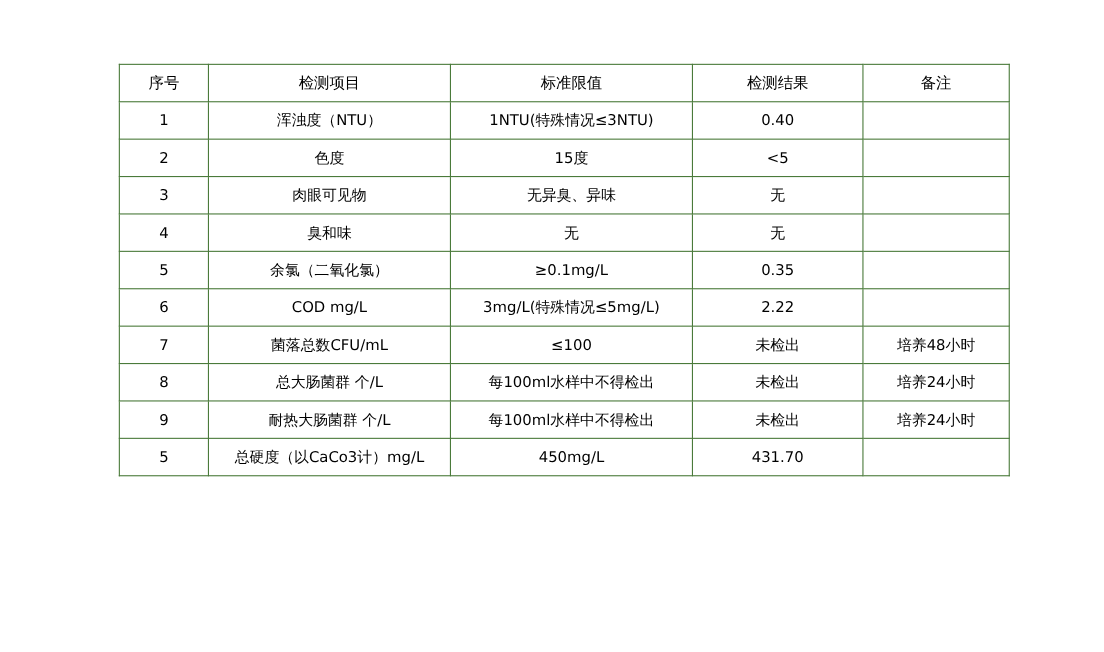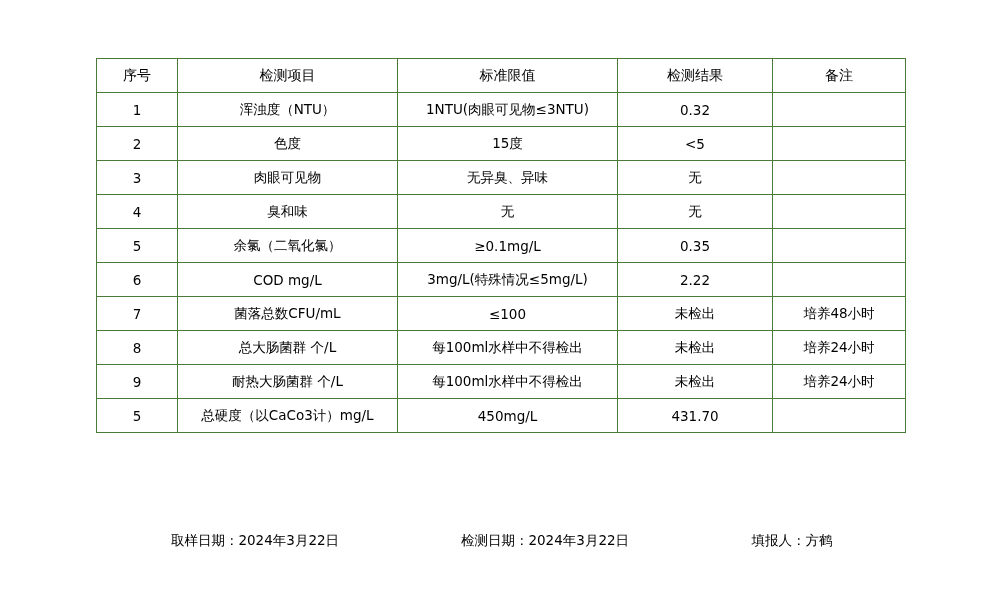--- a/index.html
+++ b/index.html
@@ -24,21 +24,21 @@
     text-align: center;
     font-size: 21px;
     font-weight: bold;
     letter-spacing: 1px;
     padding-top: 14px;
     padding-bottom: 10px;
     font-family: "DejaVu Sans", "Liberation Sans", sans-serif;
   }
   .table-wrap {
     position: absolute;
-    left: 96px;
+    left: 108px;
     top: 58px;
     width: 784px;
   }
   table.report {
     border-collapse: collapse;
     width: 784px;
     table-layout: fixed;
     font-size: 13px;
   }
   table.report td, table.report th {
@@ -99,22 +99,22 @@
           <td class="col-item">检测项目</td>
           <td class="col-limit">标准限值</td>
           <td class="col-res">检测结果</td>
           <td class="col-note">备注</td>
         </tr>
       </thead>
       <tbody>
         <tr>
           <td class="col-no num">1</td>
           <td class="col-item">浑浊度（NTU）</td>
-          <td class="col-limit">1NTU(肉眼可见物≤3NTU)</td>
-          <td class="col-res num">0.32</td>
+          <td class="col-limit">1NTU(特殊情况≤3NTU)</td>
+          <td class="col-res num">0.40</td>
           <td class="col-note"></td>
         </tr>
         <tr>
           <td class="col-no num">2</td>
           <td class="col-item">色度</td>
           <td class="col-limit">15度</td>
           <td class="col-res num">&lt;5</td>
           <td class="col-note"></td>
         </tr>
         <tr>
@@ -170,19 +170,14 @@
           <td class="col-no num">5</td>
           <td class="col-item">总硬度（以CaCo3计）mg/L</td>
           <td class="col-limit">450mg/L</td>
           <td class="col-res num">431.70</td>
           <td class="col-note"></td>
         </tr>
       </tbody>
     </table>
   </div>
 
-  <div class="footer">
-    <span class="f-cell f1">取样日期：2024年3月22日</span>
-    <span class="f-cell f2">检测日期：2024年3月22日</span>
-    <span class="f-cell f3">填报人：方鹤</span>
-  </div>
 
 </div>
 
 </body></html>

